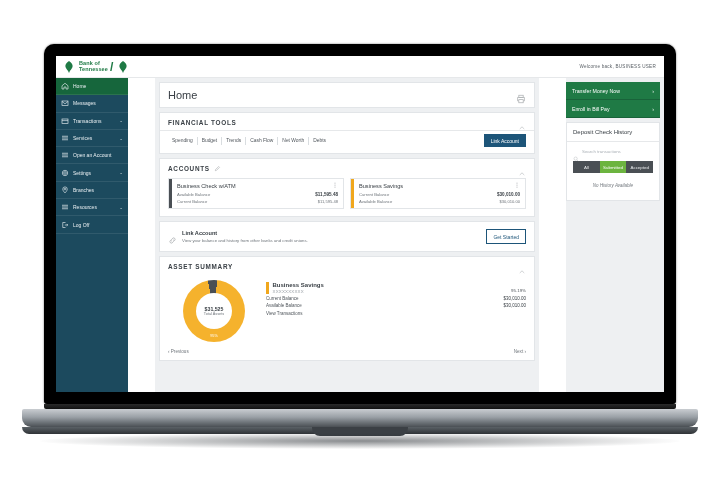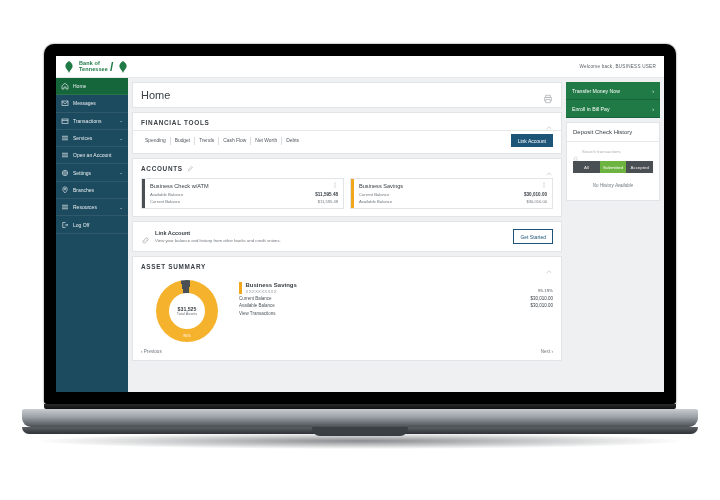--- a/index.html
+++ b/index.html
@@ -57,21 +57,21 @@
   }
   .logo { display:flex; align-items:center; gap:3px; }
   .logo-mark { width:14px; height:14px; }
   .logo-text { display:flex; flex-direction:column; line-height:.95; }
   .logo-text .l1 { font-size:5.5px; color:#1f7a45; font-weight:bold; letter-spacing:.1px; }
   .logo-text .l2 { font-size:5.5px; color:#1f7a45; font-weight:bold; letter-spacing:.1px; }
   .logo-slash { color:#1f7a45; font-size:12px; font-weight:bold; margin-left:-1px; }
   .welcome { font-size:4.6px; color:#5a6066; letter-spacing:.25px; padding-right:2px; }
 
   
-  .appbody { display:flex; height:359px; }
+  .appbody { display:flex; height:359px;gap:27px; }
 
   
   .sidebar { width:72px; background:#1c4a5e; flex:none; }
   .nav-item {
     display:flex; align-items:center; gap:4px;
     height:17.3px; padding:0 5px; color:#e8eef1; font-size:5px;
     border-bottom:1px solid rgba(255,255,255,.09);
     position:relative;
   }
   .nav-item.active { background:#16663c; }

